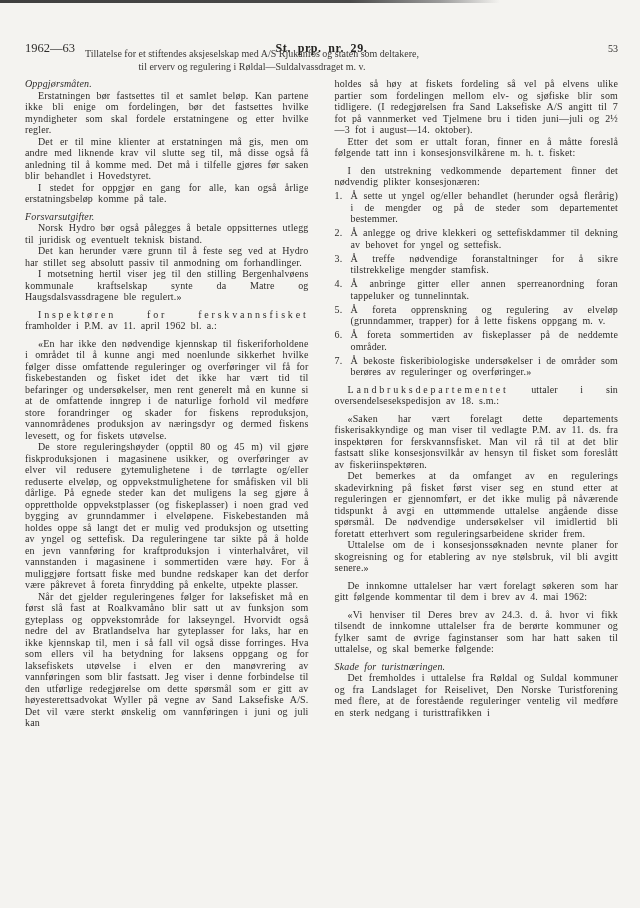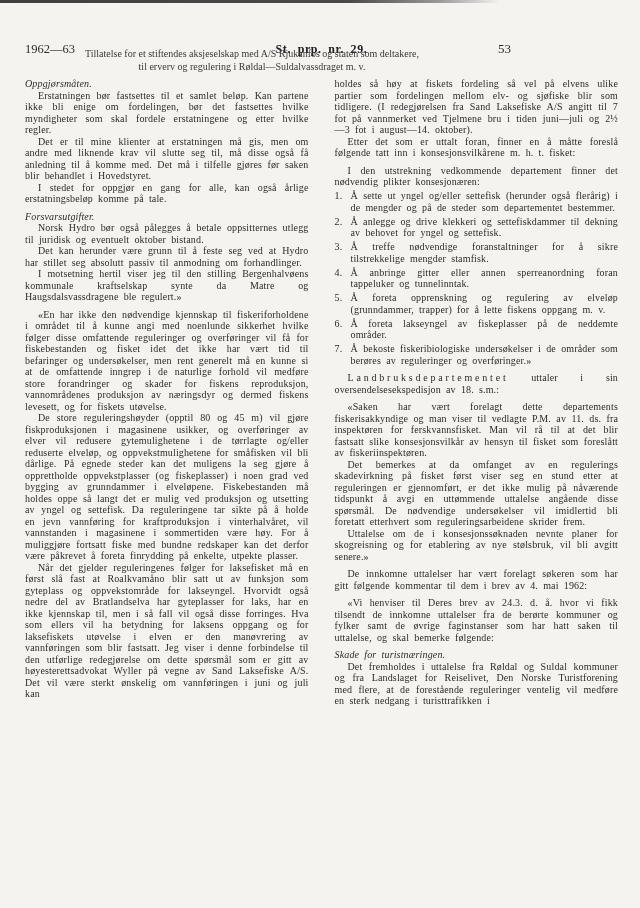--- a/index.html
+++ b/index.html
@@ -20,21 +20,21 @@
   .header-row {
     position: absolute; top: 27px; left: 25px; right: 22px;
     display: flex; align-items: baseline; margin-top: 14px;
   }
   .year { font-size: 12.5px; width: 120px; }
   .doc-title {
     flex: 1; text-align: center;
     font-size: 12px; font-weight: bold; letter-spacing: 0.6px;
     word-spacing: 3px; color: #232220;
   }
-  .pagenum { font-size: 13px; width: 120px; }
+  .pagenum { font-size: 10px; width: 120px; text-align: right; }
 
   .subtitle {
     position: absolute; top: 47px; left: 0; width: 504px;
     text-align: center; font-size: 10px; line-height: 13px; color: #3a3836;
   }
 
   .cols {
     position: absolute; top: 78px; left: 25px; width: 593px;
     display: flex; gap: 26px;
   }
@@ -71,55 +71,56 @@
     <div>til erverv og regulering i Røldal—Suldalvassdraget m. v.</div>
   </div>
 
   <div class="cols">
     <div class="col" id="col-left">
         <div class="heading">Oppgjørsmåten.</div>
         <p class="para">Erstatningen bør fastsettes til et samlet beløp. Kan partene ikke bli enige om fordelingen, bør det fastsettes hvilke myndigheter som skal fordele erstatningene og etter hvilke regler.</p>
         <p class="para">Det er til mine klienter at erstatningen må gis, men om andre med liknende krav vil slutte seg til, må disse også få anledning til å komme med. Det må i tilfelle gjøres før saken blir behandlet i Hovedstyret.</p>
         <p class="para">I stedet for oppgjør en gang for alle, kan også årlige erstatningsbeløp komme på tale.</p>
         <div class="heading gap">Forsvarsutgifter.</div>
-        <p class="para">Norsk Hydro bør også pålegges å betale oppsitternes utlegg til juridisk og eventuelt oktober bistand.</p>
+        <p class="para">Norsk Hydro bør også pålegges å betale oppsitternes utlegg til juridisk og eventuelt teknisk bistand.</p>
         <p class="para">Det kan herunder være grunn til å feste seg ved at Hydro har stillet seg absolutt passiv til anmodning om forhandlinger.</p>
         <p class="para">I motsetning hertil viser jeg til den stilling Bergenhalvøens kommunale kraftselskap synte da Matre og Haugsdalsvassdragene ble regulert.»</p>
+        <p class="para gap"><span class="sp">Inspektøren for ferskvannsfisket</span> framholder i P.M. av 11. april 1962 bl. a.:</p>
         <p class="para gap">«En har ikke den nødvendige kjennskap til fiskeriforholdene i området til å kunne angi med noenlunde sikkerhet hvilke følger disse omfattende reguleringer og overføringer vil få for fiskebestanden og fisket idet det ikke har vært tid til befaringer og undersøkelser, men rent generelt må en kunne si at de omfattende inngrep i de naturlige forhold vil medføre store forandringer og skader for fiskens reproduksjon, vannområdenes produksjon av næringsdyr og dermed fiskens levesett, og for fiskets utøvelse.</p>
         <p class="para">De store reguleringshøyder (opptil 80 og 45 m) vil gjøre fiskproduksjonen i magasinene usikker, og overføringer av elver vil redusere gytemulighetene i de tørrlagte og/eller reduserte elveløp, og oppvekstmulighetene for småfisken vil bli dårlige. På egnede steder kan det muligens la seg gjøre å opprettholde oppvekstplasser (og fiskeplasser) i noen grad ved bygging av grunndammer i elveløpene. Fiskebestanden må holdes oppe så langt det er mulig ved produksjon og utsetting av yngel og settefisk. Da reguleringene tar sikte på å holde en jevn vannføring for kraftproduksjon i vinterhalvåret, vil vannstanden i magasinene i sommertiden være høy. For å muliggjøre fortsatt fiske med bundne redskaper kan det derfor være påkrevet å foreta finrydding på enkelte, utpekte plasser.</p>
         <p class="para">Når det gjelder reguleringenes følger for laksefisket må en først slå fast at Roalkvamåno blir satt ut av funksjon som gyteplass og oppvekstområde for lakseyngel. Hvorvidt også nedre del av Bratlandselva har gyteplasser for laks, har en ikke kjennskap til, men i så fall vil også disse forringes. Hva som ellers vil ha betydning for laksens oppgang og for laksefiskets utøvelse i elven er den manøvrering av vannføringen som blir fastsatt. Jeg viser i denne forbindelse til den utførlige redegjørelse om dette spørsmål som er gitt av høyesterettsadvokat Wyller på vegne av Sand Laksefiske A/S. Det vil være sterkt ønskelig om vannføringen i juni og juli kan</p>
       </div>
     <div class="col" id="col-right">
         <p class="para flush">holdes så høy at fiskets fordeling så vel på elvens ulike partier som fordelingen mellom elv- og sjøfiske blir som tidligere. (I redegjørelsen fra Sand Laksefiske A/S angitt til 7 fot på vannmerket ved Tjelmene bru i tiden juni—juli og 2½—3 fot i august—14. oktober).</p>
         <p class="para">Etter det som er uttalt foran, finner en å måtte foreslå følgende tatt inn i konsesjonsvilkårene m. h. t. fisket:</p>
         <p class="para gap">I den utstrekning vedkommende departement finner det nødvendig plikter konsesjonæren:</p>
         <div class="list">
           <div class="li">
             <span class="num">1.</span>
-            <span class="lt">Å sette ut yngel og/eller settefisk (herunder også flerårig) i de mengder og på de steder som departementet bestemmer.</span>
+            <span class="lt">Å sette ut yngel og/eller behandlet (herunder også flerårig) i de mengder og på de steder som departementet bestemmer.</span>
           </div>
           <div class="li">
             <span class="num">2.</span>
             <span class="lt">Å anlegge og drive klekkeri og settefiskdammer til dekning av behovet for yngel og settefisk.</span>
           </div>
           <div class="li">
             <span class="num">3.</span>
             <span class="lt">Å treffe nødvendige foranstaltninger for å sikre tilstrekkelige mengder stamfisk.</span>
           </div>
           <div class="li">
             <span class="num">4.</span>
             <span class="lt">Å anbringe gitter eller annen sperreanordning foran tappeluker og tunnelinntak.</span>
           </div>
           <div class="li">
             <span class="num">5.</span>
             <span class="lt">Å foreta opprenskning og regulering av elveløp (grunndammer, trapper) for å lette fiskens oppgang m. v.</span>
           </div>
           <div class="li">
             <span class="num">6.</span>
-            <span class="lt">Å foreta lakseyngel av fiskeplasser på de neddemte områder.</span>
+            <span class="lt">Å foreta sommertiden av fiskeplasser på de neddemte områder.</span>
           </div>
           <div class="li">
             <span class="num">7.</span>
             <span class="lt">Å bekoste fiskeribiologiske undersøkelser i de områder som berøres av reguleringer og overføringer.»</span>
           </div>
         </div>
         <p class="para gap"><span class="sp">Landbruksdepartementet</span> uttaler i sin oversendelsesekspedisjon av 18. s.m.:</p>
         <p class="para gap">«Saken har vært forelagt dette departements fiskerisakkyndige og man viser til vedlagte P.M. av 11. ds. fra inspektøren for ferskvannsfisket. Man vil rå til at det blir fastsatt slike konsesjonsvilkår av hensyn til fisket som foreslått av fiskeriinspektøren.</p>
         <p class="para">Det bemerkes at da omfanget av en regulerings skadevirkning på fisket først viser seg en stund etter at reguleringen er gjennomført, er det ikke mulig på nåværende tidspunkt å avgi en uttømmende uttalelse angående disse spørsmål. De nødvendige undersøkelser vil imidlertid bli foretatt etterhvert som reguleringsarbeidene skrider frem.</p>
         <p class="para">Uttalelse om de i konsesjonssøknaden nevnte planer for skogreisning og for etablering av nye stølsbruk, vil bli avgitt senere.»</p>

